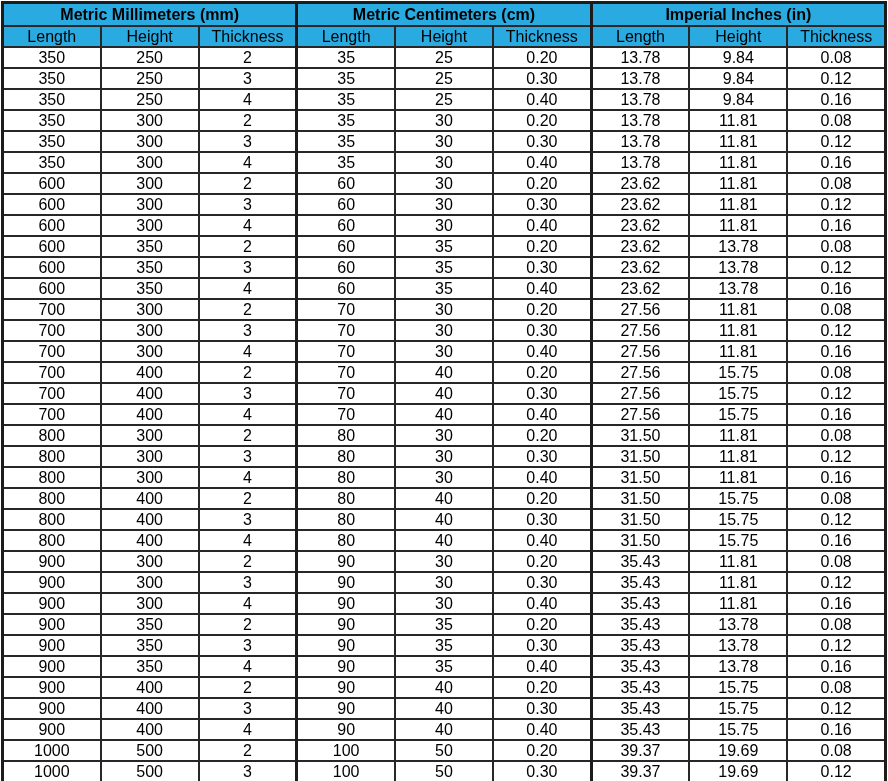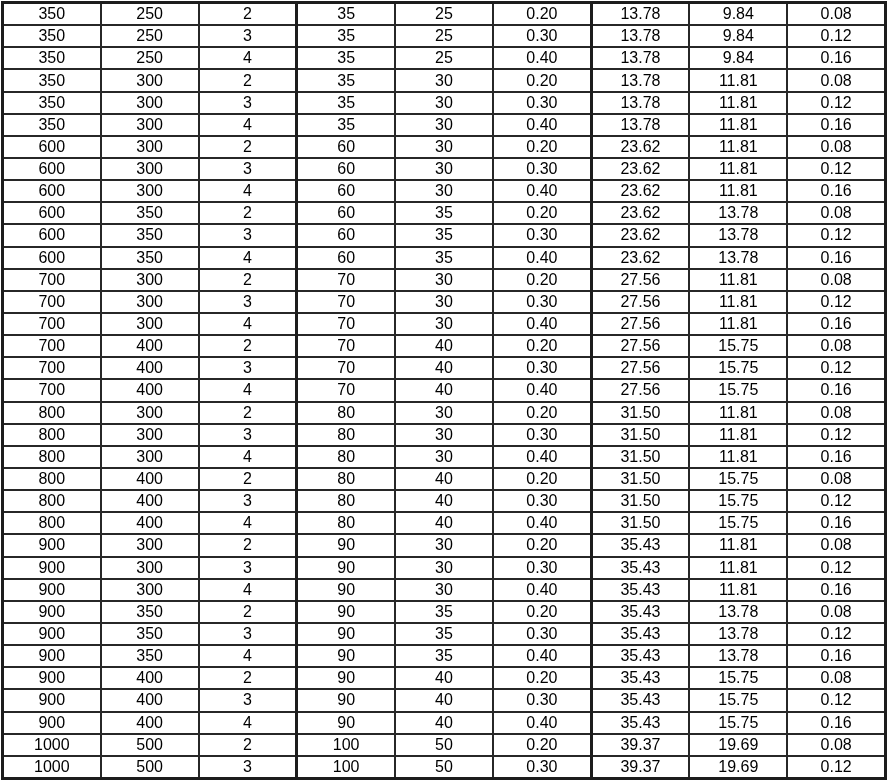--- a/index.html
+++ b/index.html
@@ -59,20 +59,36 @@
         <col>
         <col>
         <col>
         <col>
         <col>
         <col>
         <col>
         <col>
     </colgroup>
     <thead>
+      <tr class="group-title-row">
+        <th colspan="3">Metric Millimeters (mm)</th>
+        <th colspan="3" class="gsep">Metric Centimeters (cm)</th>
+        <th colspan="3" class="gsep">Imperial Inches (in)</th>
+      </tr>
+      <tr class="col-header-row">
+        <th>Length</th>
+        <th>Height</th>
+        <th>Thickness</th>
+        <th class="gsep">Length</th>
+        <th>Height</th>
+        <th>Thickness</th>
+        <th class="gsep">Length</th>
+        <th>Height</th>
+        <th>Thickness</th>
+      </tr>
     </thead>
     <tbody>
         <tr>
           <td>350</td>
           <td>250</td>
           <td>2</td>
           <td class="gsep">35</td>
           <td>25</td>
           <td>0.20</td>
           <td class="gsep">13.78</td>

